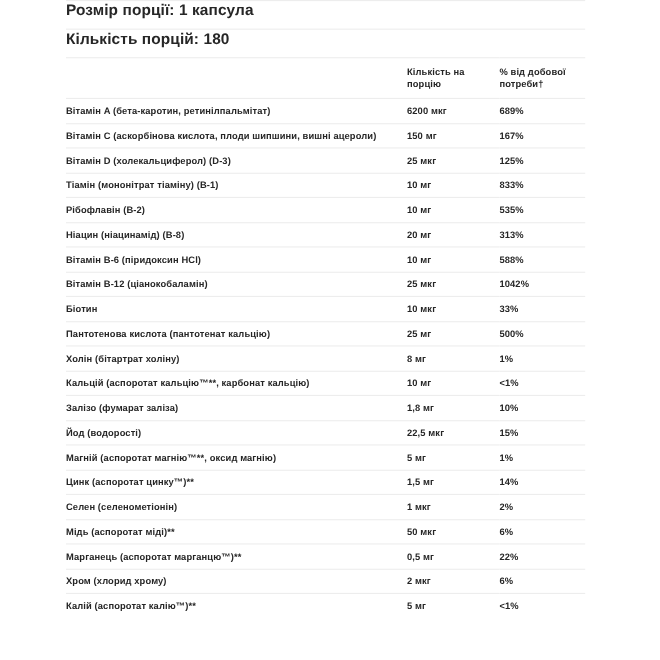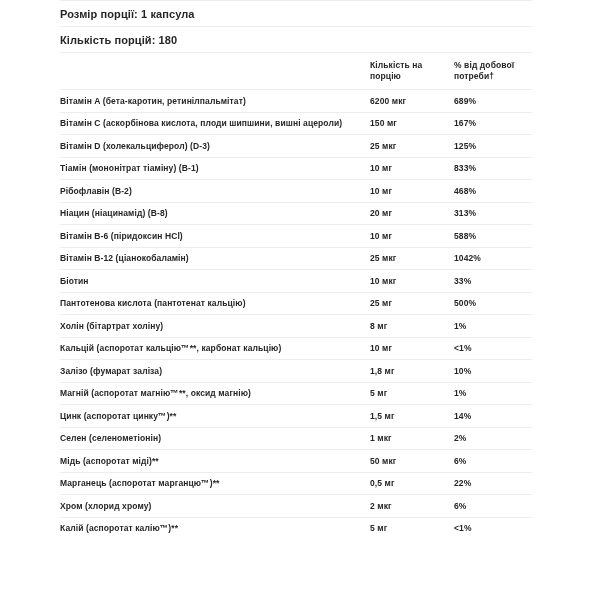--- a/index.html
+++ b/index.html
@@ -22,22 +22,21 @@
     left: 60px;
     top: 0;
     width: 472px;
   }
 
   
   .info-row {
     border-top: 1px solid #ededed;
     height: 25px;
     display: flex;
-    align-items: center;
-    font-size: 11px;
+    font-size: 14px;
     font-weight: bold;
     letter-spacing: 0.1px;
   }
   .info-row .info-value { white-space: pre; }
 
   
   table.facts {
     border-collapse: collapse;
     width: 472px;
     table-layout: fixed;
@@ -112,21 +111,21 @@
           <td>125%</td>
         </tr>
       <tr>
           <td>Тіамін (мононітрат тіаміну) (B-1)</td>
           <td>10 мг</td>
           <td>833%</td>
         </tr>
       <tr>
           <td>Рібофлавін (B-2)</td>
           <td>10 мг</td>
-          <td>468%</td>
+          <td>535%</td>
         </tr>
       <tr>
           <td>Ніацин (ніацинамід) (B-8)</td>
           <td>20 мг</td>
           <td>313%</td>
         </tr>
       <tr>
           <td>Вітамін B-6 (піридоксин HCl)</td>
           <td>10 мг</td>
           <td>588%</td>
@@ -155,20 +154,25 @@
           <td>Кальцій (аспоротат кальцію™**, карбонат кальцію)</td>
           <td>10 мг</td>
           <td>&lt;1%</td>
         </tr>
       <tr>
           <td>Залізо (фумарат заліза)</td>
           <td>1,8 мг</td>
           <td>10%</td>
         </tr>
       <tr>
+          <td>Йод (водорості)</td>
+          <td>22,5 мкг</td>
+          <td>15%</td>
+        </tr>
+      <tr>
           <td>Магній (аспоротат магнію™**, оксид магнію)</td>
           <td>5 мг</td>
           <td>1%</td>
         </tr>
       <tr>
           <td>Цинк (аспоротат цинку™)**</td>
           <td>1,5 мг</td>
           <td>14%</td>
         </tr>
       <tr>

